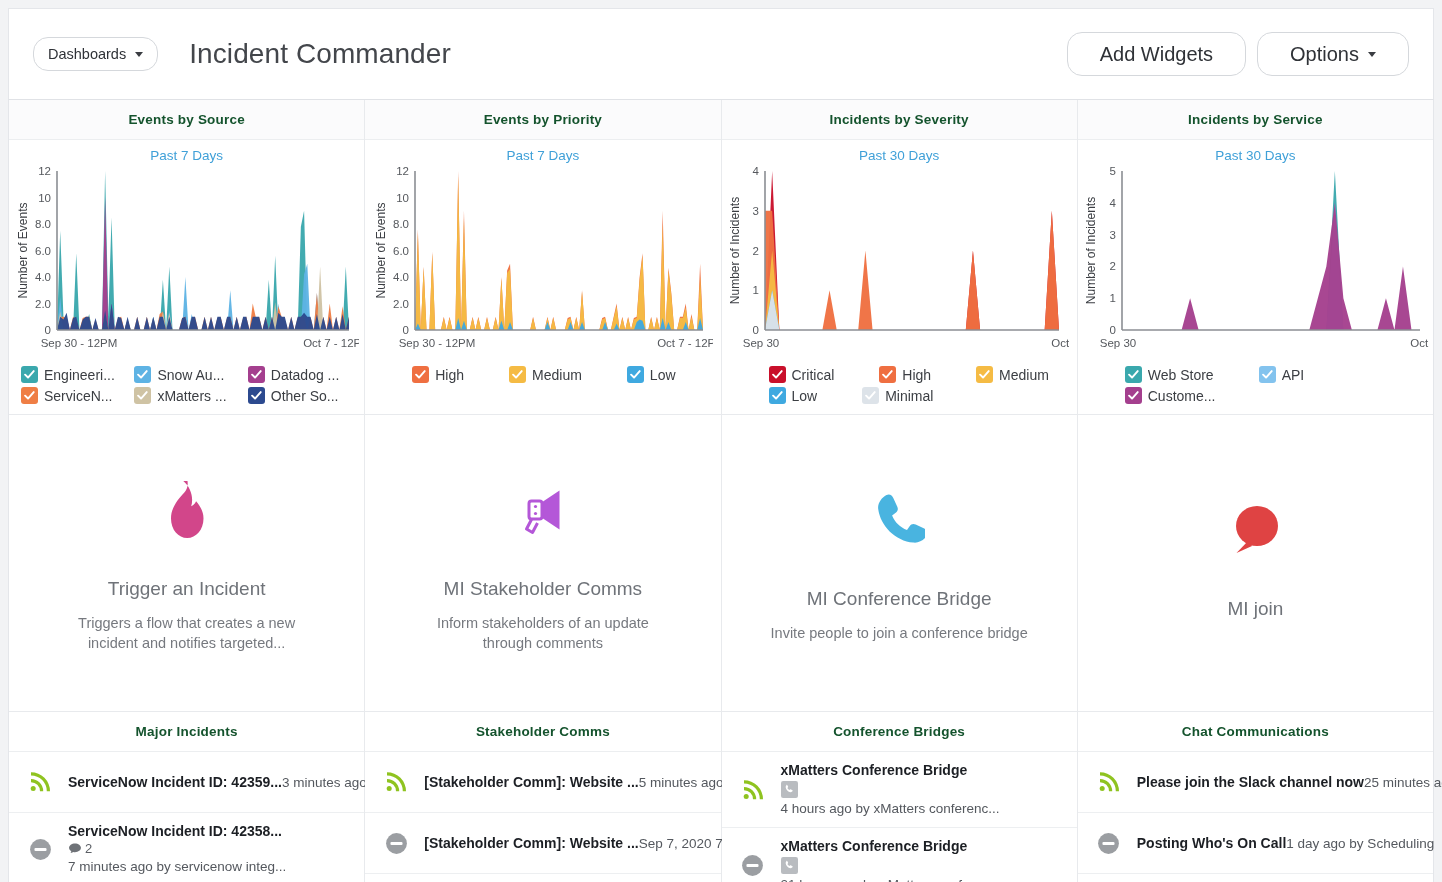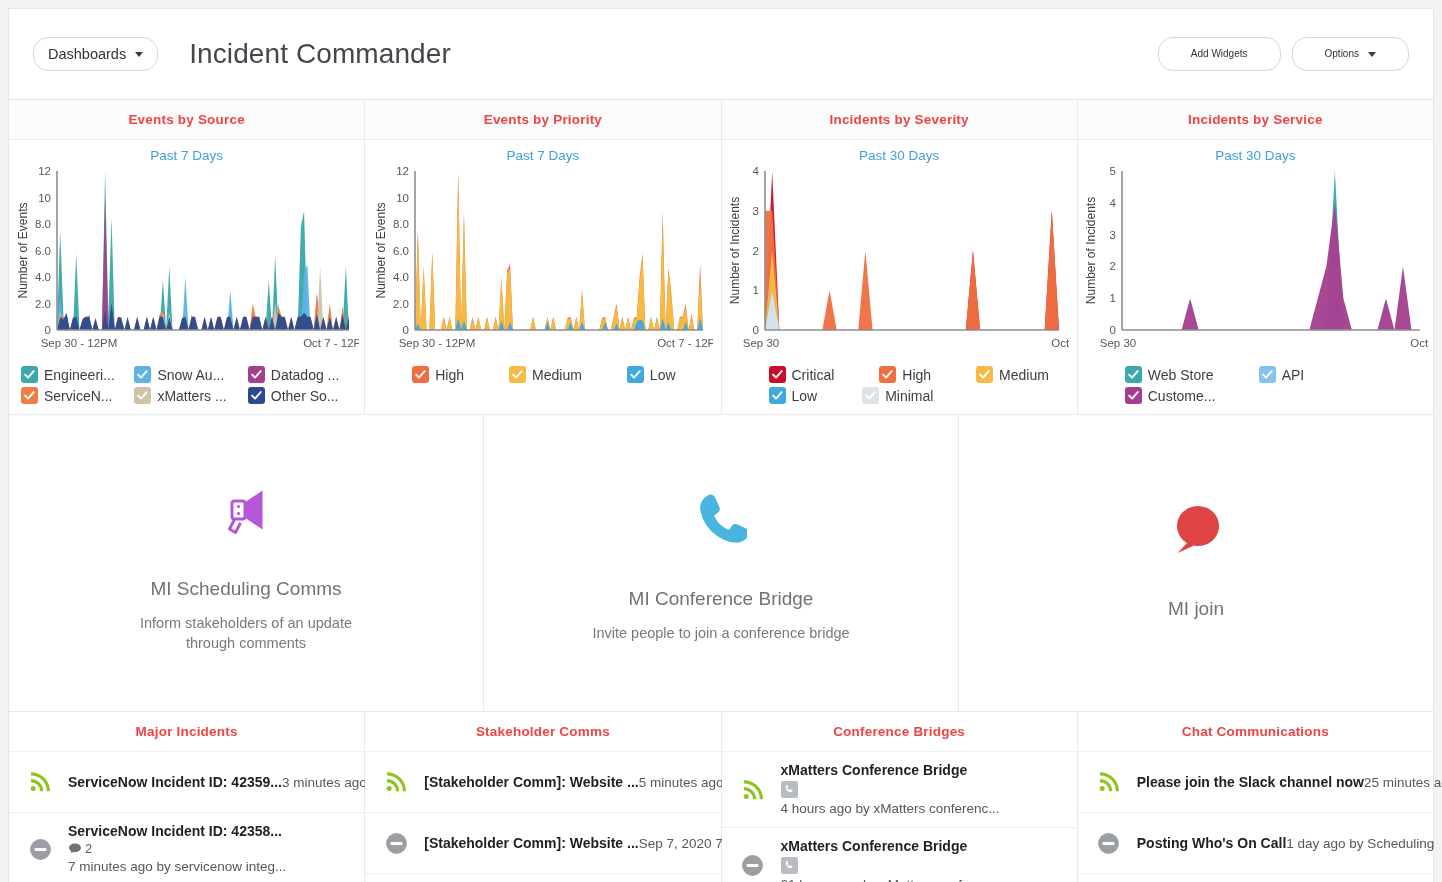--- a/index.html
+++ b/index.html
@@ -49,21 +49,21 @@
     color: #43464b;
     margin-left: 31px;
     font-weight: 400;
     letter-spacing: .1px;
     white-space: nowrap;
   }
   .topbar-right {
     margin-left: auto;
     display: flex; gap: 11px; align-items: center;
   }
-  .topbar-right .btn { padding: 11px 32px; font-size: 10px; }
+  .topbar-right .btn { padding: 11px 32px; font-size: 20px; }
 
   
   .grid {
     position: absolute; left: 8px; top: 100px;
     width: 1426px;
     background: #ffffff;
     border-left: 1px solid #e4e6ea;
     border-right: 1px solid #e4e6ea;
   }
   .row { display: flex; }
@@ -72,21 +72,21 @@
     border-right: 1px solid #e8eaed;
     border-bottom: 1px solid #e8eaed;
     background: #ffffff;
     min-width: 0;
   }
   .cell:last-child { border-right: none; }
 
   .wtitle {
     height: 40px;
     display: flex; align-items: center; justify-content: center;
-    font-size: 13.5px; font-weight: bold; color: #ef4444;
+    font-size: 13.5px; font-weight: bold; color: #14532d;
     background: #fbfbfc;
     border-bottom: 1px solid #eceef0;
     letter-spacing: .2px;
   }
   .wtitle.plain { background: #ffffff; border-bottom: 1px solid #eceef0; }
 
   
   .chartbox { padding: 4px 6px 6px 6px; }
   .chart-range {
     text-align: center; color: #3fa0d8;
@@ -425,29 +425,40 @@
               <span class="lgtext">Custome...</span>
             </div>
           </div>
       </div>
     </div>
 
     <div class="row" id="tiles-row">
         <div class="cell">
           <div class="tile">
             <div class="tile-icon">
+              <svg width="48" height="62" viewBox="0 0 48 62" aria-hidden="true">
+                <path d="M24.5 1C26 11 19 13.5 14.5 20.5 10 27.5 8 32 8 38.5 8 49.8 15.4 58 24.2 58S40.5 49.8 40.5 38.5c0-7-3.2-12.3-7.4-17.2-1.4 2.8-3.1 4.4-4.9 4.9 2.6-8.2-.3-19-7.9-25.2z" fill="#d2468a"></path>
+              </svg>
+            </div>
+            <div class="tile-name">Trigger an Incident</div>
+            <div class="tile-desc">Triggers a flow that creates a new incident and notifies targeted...</div>
+          </div>
+        </div>
+        <div class="cell">
+          <div class="tile">
+            <div class="tile-icon">
               <svg width="56" height="56" viewBox="0 0 56 56" aria-hidden="true">
                 <path d="M44.5 7.5 L26.5 19.5 L26.5 34.5 L44.5 46.5 Z" fill="#b457d8"></path>
                 <rect x="14" y="18" width="13" height="18" rx="2.5" fill="none" stroke="#b457d8" stroke-width="3"></rect>
                 <circle cx="20.5" cy="23.5" r="1.6" fill="#b457d8"></circle>
                 <circle cx="20.5" cy="30.5" r="1.6" fill="#b457d8"></circle>
                 <path d="M16.5 36.5 L11.5 46 L17.5 49.5 L22.5 40" fill="none" stroke="#b457d8" stroke-width="3" stroke-linejoin="round"></path>
               </svg>
             </div>
-            <div class="tile-name">MI Scheduling Comms</div>
+            <div class="tile-name">MI Stakeholder Comms</div>
             <div class="tile-desc">Inform stakeholders of an update through comments</div>
           </div>
         </div>
         <div class="cell">
           <div class="tile">
             <div class="tile-icon">
               <svg width="52" height="58" viewBox="0 0 52 58" aria-hidden="true">
                 <path d="M13.5 3c3.2-1.6 5.7.5 6.9 3.2l3.9 8.6c1.1 2.4.4 4.6-1.6 6l-3.6 2.6c2.8 6.8 8 11.9 14.9 14.5l2.6-3.7c1.5-2.1 3.7-2.7 6.1-1.6l8.5 4c2.7 1.3 4.5 4.3 2.7 7.1-3 4.6-8.3 7.6-13.6 6.9C22.4 48.8 7.6 34.2 5.2 16.9 4.4 11.5 8.7 5.4 13.5 3z" fill="#49b4e0"></path>
               </svg>
             </div>

